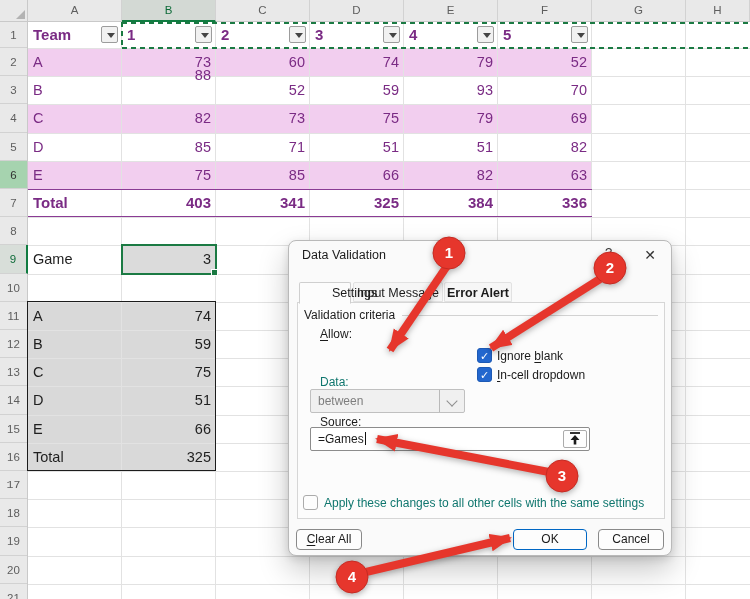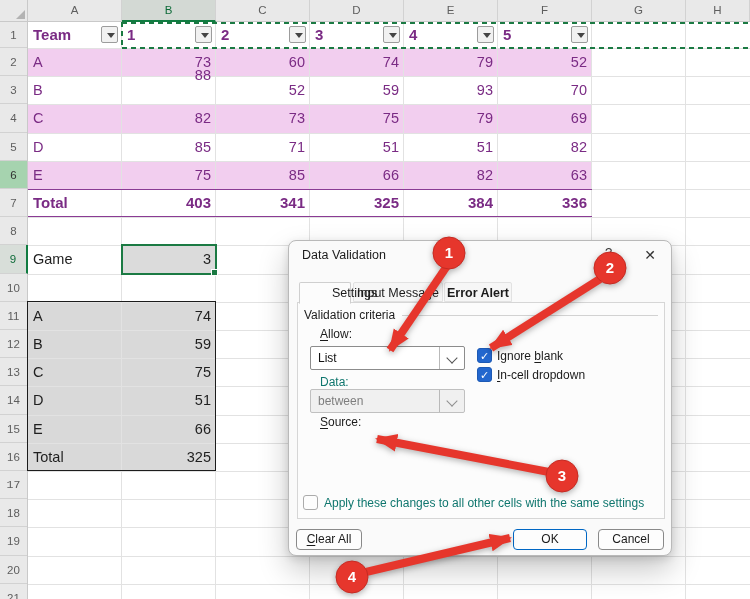--- a/index.html
+++ b/index.html
@@ -239,42 +239,45 @@
       <div class="tab active" style="left:2px;width:52px;padding-left:32px;">Settings</div>
       <div class="tab" style="left:56px;width:90px;">Input Message</div>
       <div class="tab" style="left:147px;width:68px;font-weight:bold;">Error Alert</div>
     </div>
 
     <div id="pane">
       <div class="lbl" style="left:6px;top:5px;">Validation criteria</div>
       <div id="grp-line"></div>
 
       <div class="lbl" style="left:22px;top:24px;"><span class="mn">A</span>llow:</div>
-      <div class="combo" style="top:43px;">
-        <span>List</span>
-        <span class="dd">
-            <span class="chev2"></span>
-          </span>
-      </div>
 
       <div class="cb on" style="left:179px;top:45px;"><span>✓</span></div>
       <div class="lbl" style="left:199px;top:46px;">Ignore <span class="mn">b</span>lank</div>
 
       <div class="cb on" style="left:179px;top:64px;"><span>✓</span></div>
       <div class="lbl" style="left:199px;top:65px;"><span class="mn">I</span>n-cell dropdown</div>
 
       <div class="lbl dis" style="left:22px;top:72px;">Data:</div>
       <div class="combo dis" style="top:86px;">
         <span>between</span>
         <span class="dd">
             <span class="chev2"></span>
           </span>
       </div>
 
       <div class="lbl" style="left:22px;top:112px;"><span class="mn">S</span>ource:</div>
+      <div id="src-input">
+        <span>=Games</span><span id="cursor"></span>
+        <span id="collapse-btn">
+          <svg width="22" height="16" viewBox="0 0 22 16">
+            <path d="M6 2 H16" stroke="#1a1a1a" stroke-width="1.8"></path>
+            <path d="M11 4 L15.5 9 H12.3 V13.5 H9.7 V9 H6.5 Z" fill="#1a1a1a"></path>
+          </svg>
+        </span>
+      </div>
 
       <div class="cb off" style="left:5px;top:192px;"></div>
       <div class="lbl dis" style="left:26px;top:193px;">Apply these changes to all other cells with the same settings</div>
     </div>
 
     <div class="btn" style="left:7px;width:66px;"><span class="mn">C</span>lear All</div>
     <div class="btn" id="btn-ok" style="left:224px;width:74px;">OK</div>
     <div class="btn" style="left:309px;width:66px;">Cancel</div>
   </div>
 

